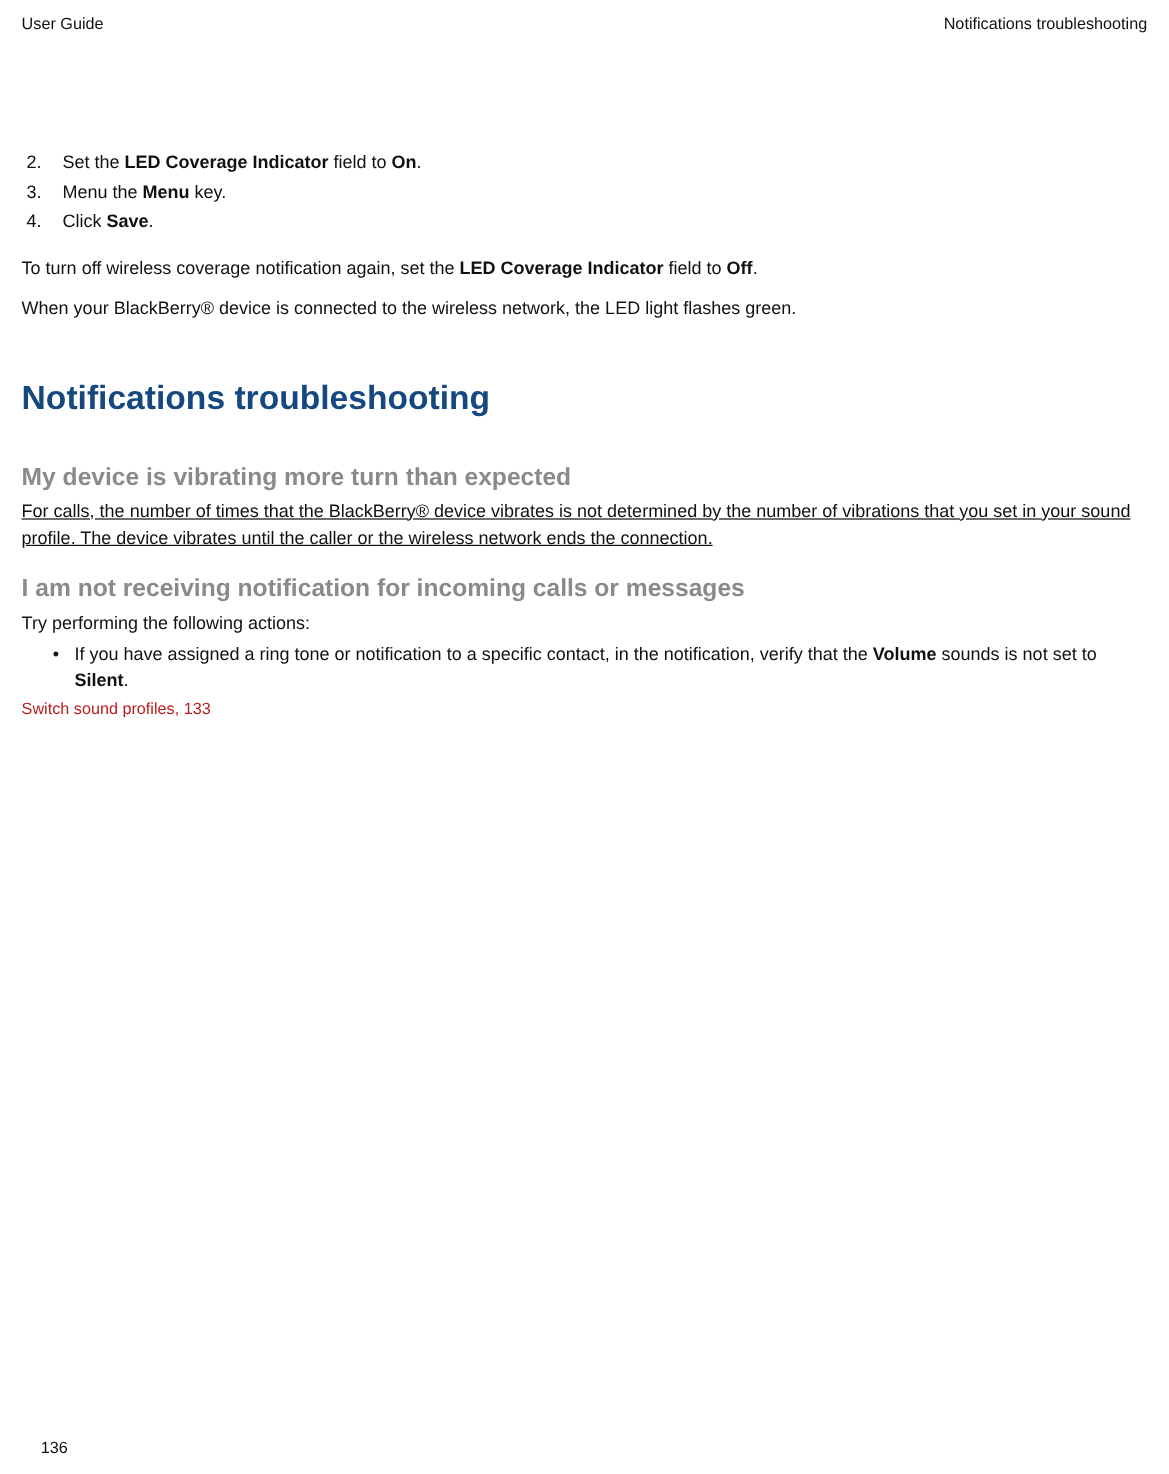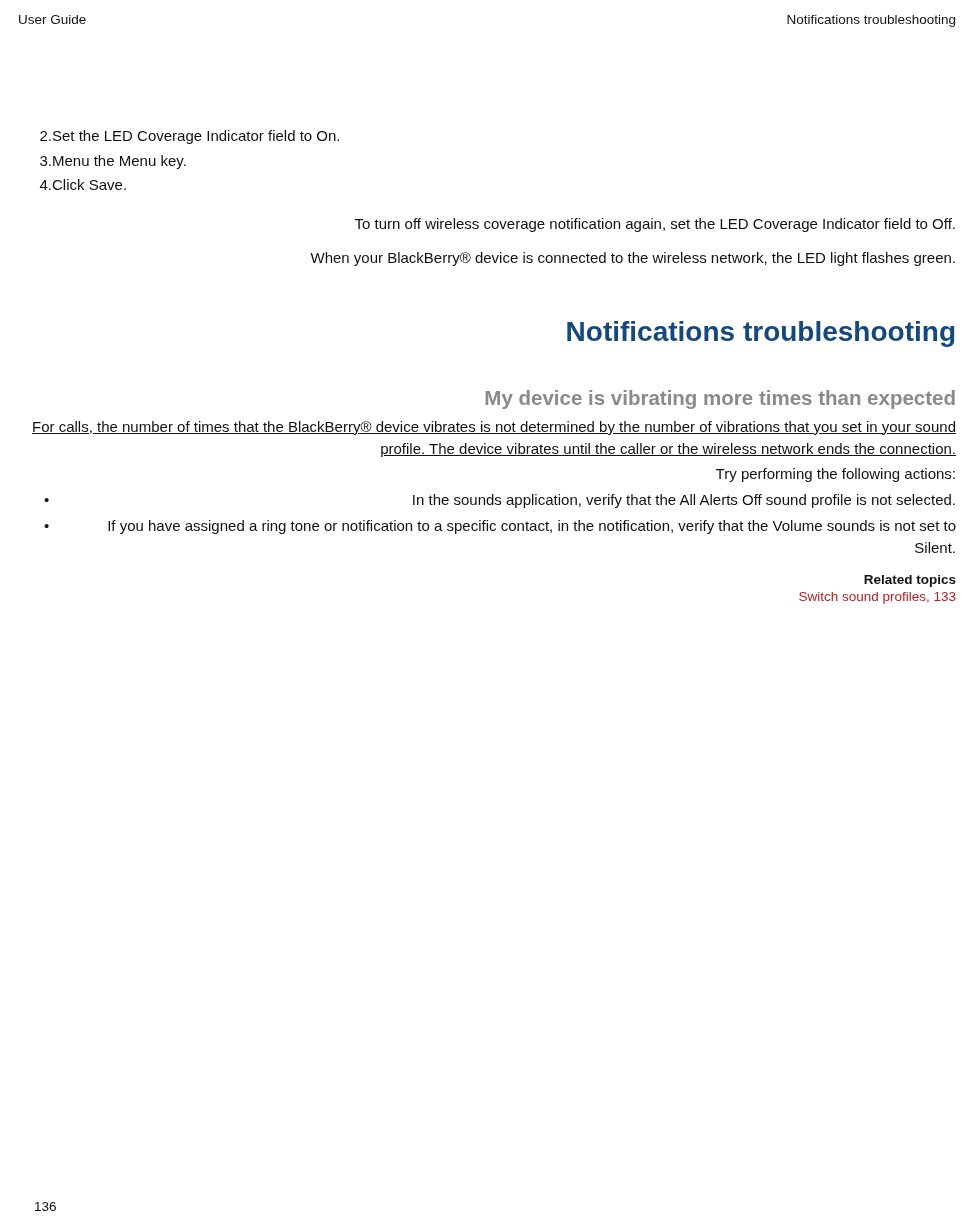--- a/index.html
+++ b/index.html
@@ -1,15 +1,15 @@
 <!DOCTYPE html>
 <html><head>
   <meta charset="utf-8">
   <style>
-    * { box-sizing: border-box; margin: 0; padding: 0; text-align: right; }
+    * { box-sizing: border-box; margin: 0; padding: 0; }
     html, body {
       width: 974px;
       height: 1228px;
       font-family: "Segoe UI", "Helvetica Neue", Arial, sans-serif;
       color: #111;
       background: #fff;
       position: relative;
     }
     .page {
       width: 974px;
@@ -88,21 +88,21 @@
       color: #b91c1c;
       margin-top: 2px;
     }
     .page-number {
       position: absolute;
       left: 18px;
       bottom: 14px;
       font-size: 13.5px;
       margin-left: 16px;
     }
-    b { font-weight: 400; }
+    b { font-weight: 700; }
   </style>
 </head>
 <body>
 
 <div class="page">
 
   <div class="header">
     <span>User Guide</span>
     <span>Notifications troubleshooting</span>
   </div>
@@ -129,31 +129,28 @@
   </ol>
 
   <p class="body-text">
     <span>To turn off wireless coverage notification again, set the </span><b>LED Coverage Indicator</b><span> field to </span><b>Off</b><span>.</span>
   </p>
 
   <p class="body-text">When your BlackBerry® device is connected to the wireless network, the LED light flashes green.</p>
 
   <h1 class="h1">Notifications troubleshooting</h1>
 
-  <h2 class="h2">My device is vibrating more times than expected</h2>
+  <h2 class="h2">My device is vibrating more turn than expected</h2>
   <p class="body-text" style="margin-bottom:2px;text-decoration:underline;">For calls, the number of times that the BlackBerry® device vibrates is not determined by the number of vibrations that you set in your sound profile. The device vibrates until the caller or the wireless network ends the connection.</p>
 
+  <h2 class="h2">I am not receiving notification for incoming calls or messages</h2>
   <p class="body-text" style="margin-bottom:0;">Try performing the following actions:</p>
   <ul class="ul-bullets">
-    <li>
-      <span>In the sounds application, verify that the All Alerts Off sound profile is not selected.</span>
-    </li>
     <li>
       <span>If you have assigned a ring tone or notification to a specific contact, in the notification, verify that the </span><b>Volume</b><span> sounds is not set to </span><b>Silent</b><span>.</span>
     </li>
   </ul>
 
-  <div class="related-heading">Related topics</div>
   <div class="related-link">Switch sound profiles, 133</div>
 
   <div class="page-number">136</div>
 
 </div>
 
 </body></html>

